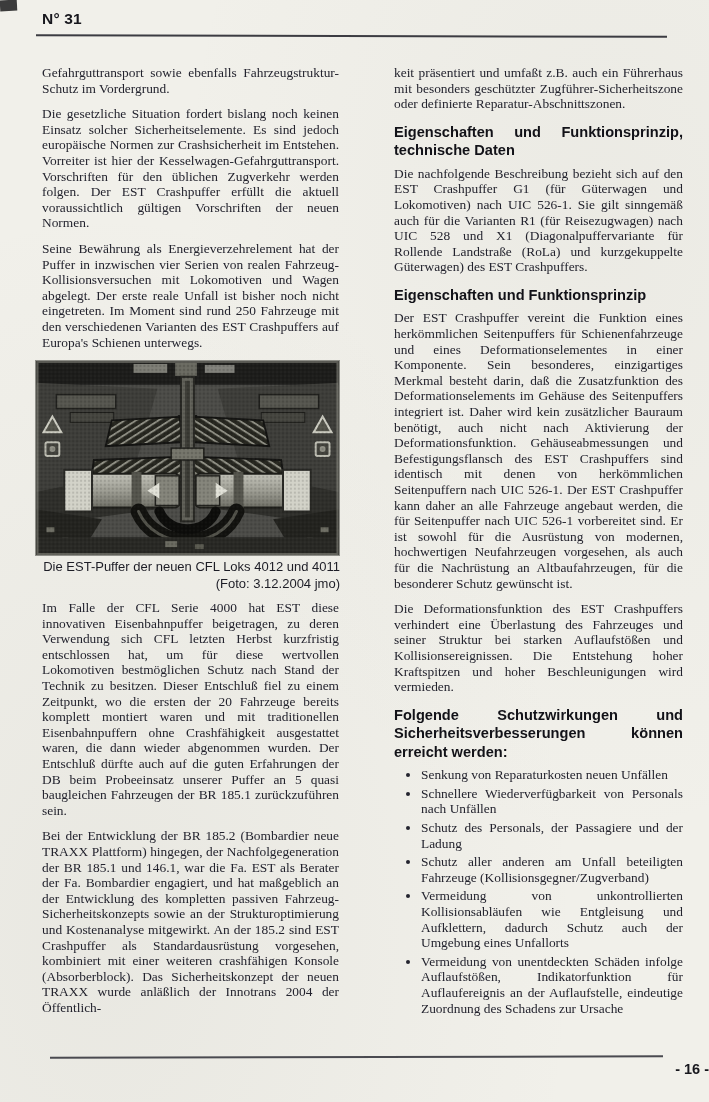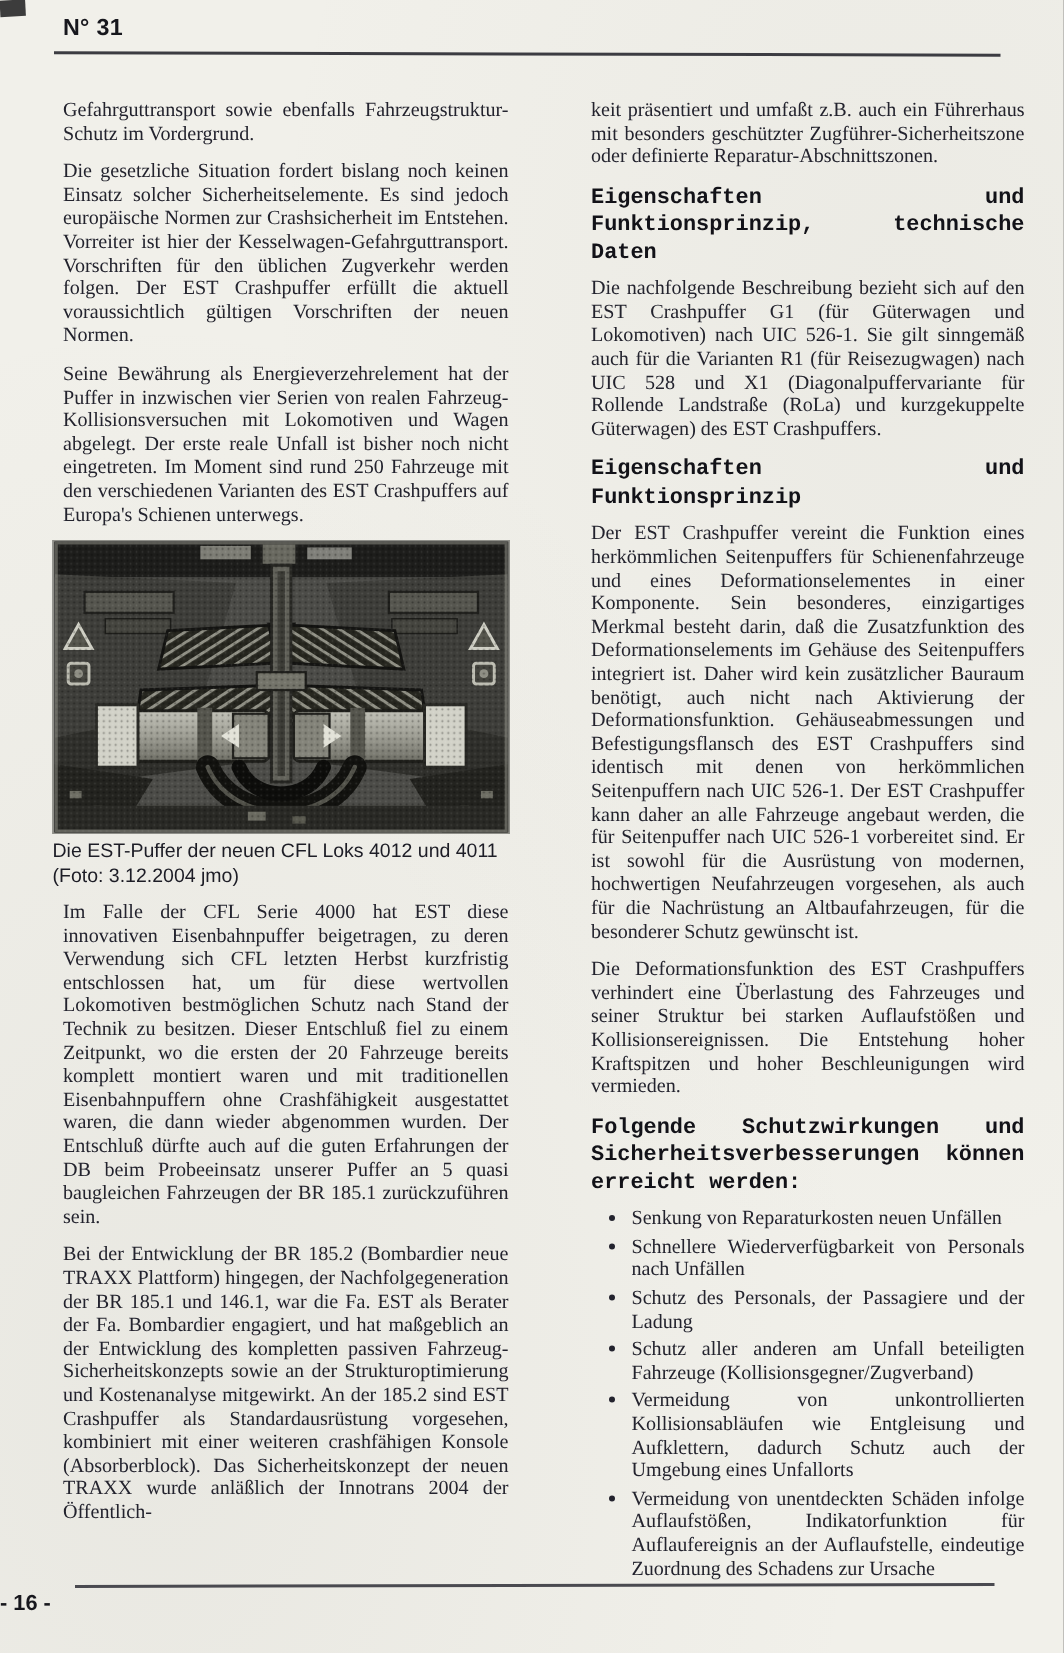--- a/index.html
+++ b/index.html
@@ -37,53 +37,53 @@
   .col p {
     margin:0 0 10px 0;
     font-family:"Liberation Serif", serif;
     font-size:13.4px; line-height:15.6px;
     text-align:justify;
     hyphens:auto; -webkit-hyphens:auto;
     color:#23232e;
   }
   .col h2 {
     margin:11px 0 6px 0;
-    font-family:Liberation Mono, monospace;
+    font-family:Liberation Sans, sans-serif;
     font-size:14.6px; line-height:18.5px; font-weight:bold;
     color:#121218; text-align:justify;
   }
   figure { margin:4px 0 8px -7px; width:305px; }
   .photo {
     width:305px; height:196px; line-height:0;
     border:1px solid #8f8f89; box-sizing:border-box;
     background:#4c4c48;
   }
   figcaption {
     margin-top:3px;
     font-family:"Liberation Sans", sans-serif;
     font-size:13px; line-height:16.5px;
-    color:#1d1d26; text-align:left;
+    color:#1d1d26; text-align:right;
   }
   ul.bullets {
     margin:0; padding:0 0 0 27px; list-style-type:disc;
   }
   ul.bullets li {
     font-family:"Liberation Serif", serif;
     font-size:13.4px; line-height:15.6px;
     text-align:justify; hyphens:auto; -webkit-hyphens:auto;
     margin:0 0 3px 0; color:#23232e;
   }
   
   .ftr-rule {
     position:absolute; top:1056px; left:50px; right:46px; height:0;
     border-top:2px solid #4a4a50; transform:rotate(-0.12deg);
   }
   .ftr-page {
     position:absolute; top:1061px; left:0; right:0;
-    text-align:left;
+    text-align:right;
     font-family:"Liberation Sans", sans-serif;
     font-weight:bold; font-size:14.5px; color:#17171d;
   }
 </style>
 </head>
 <body>
 
 <div class="page">
 
   <div class="scan-mark"></div>

